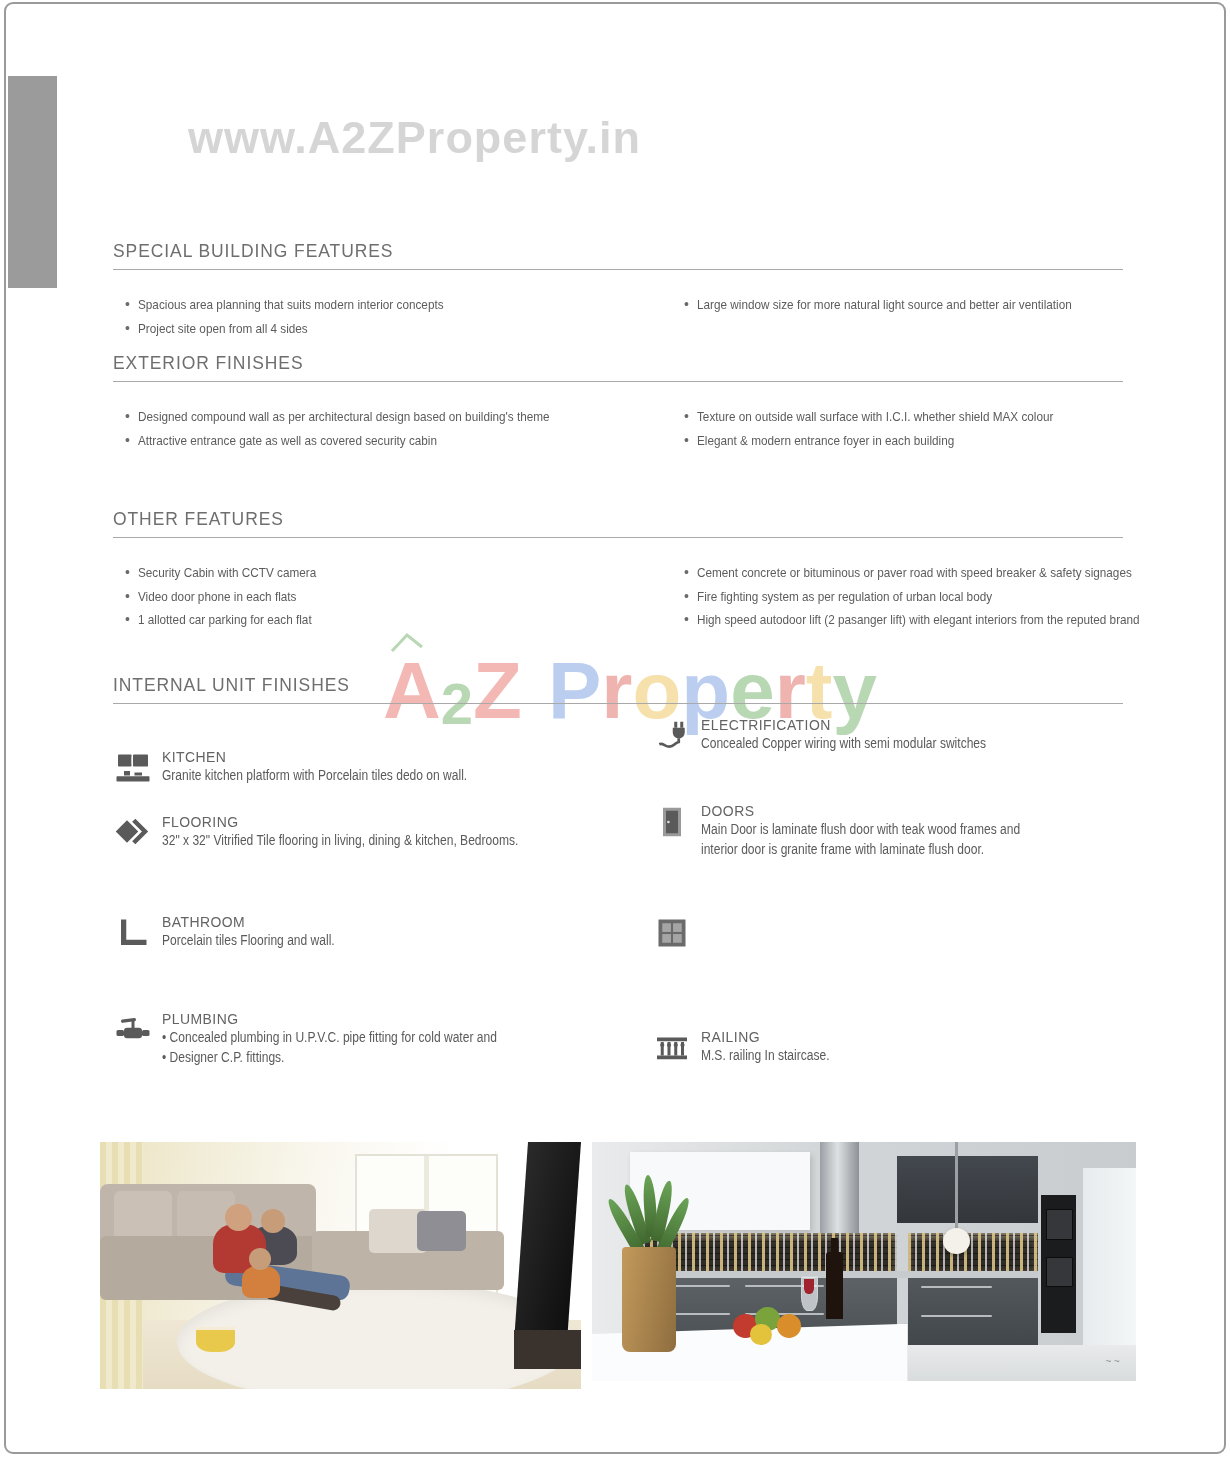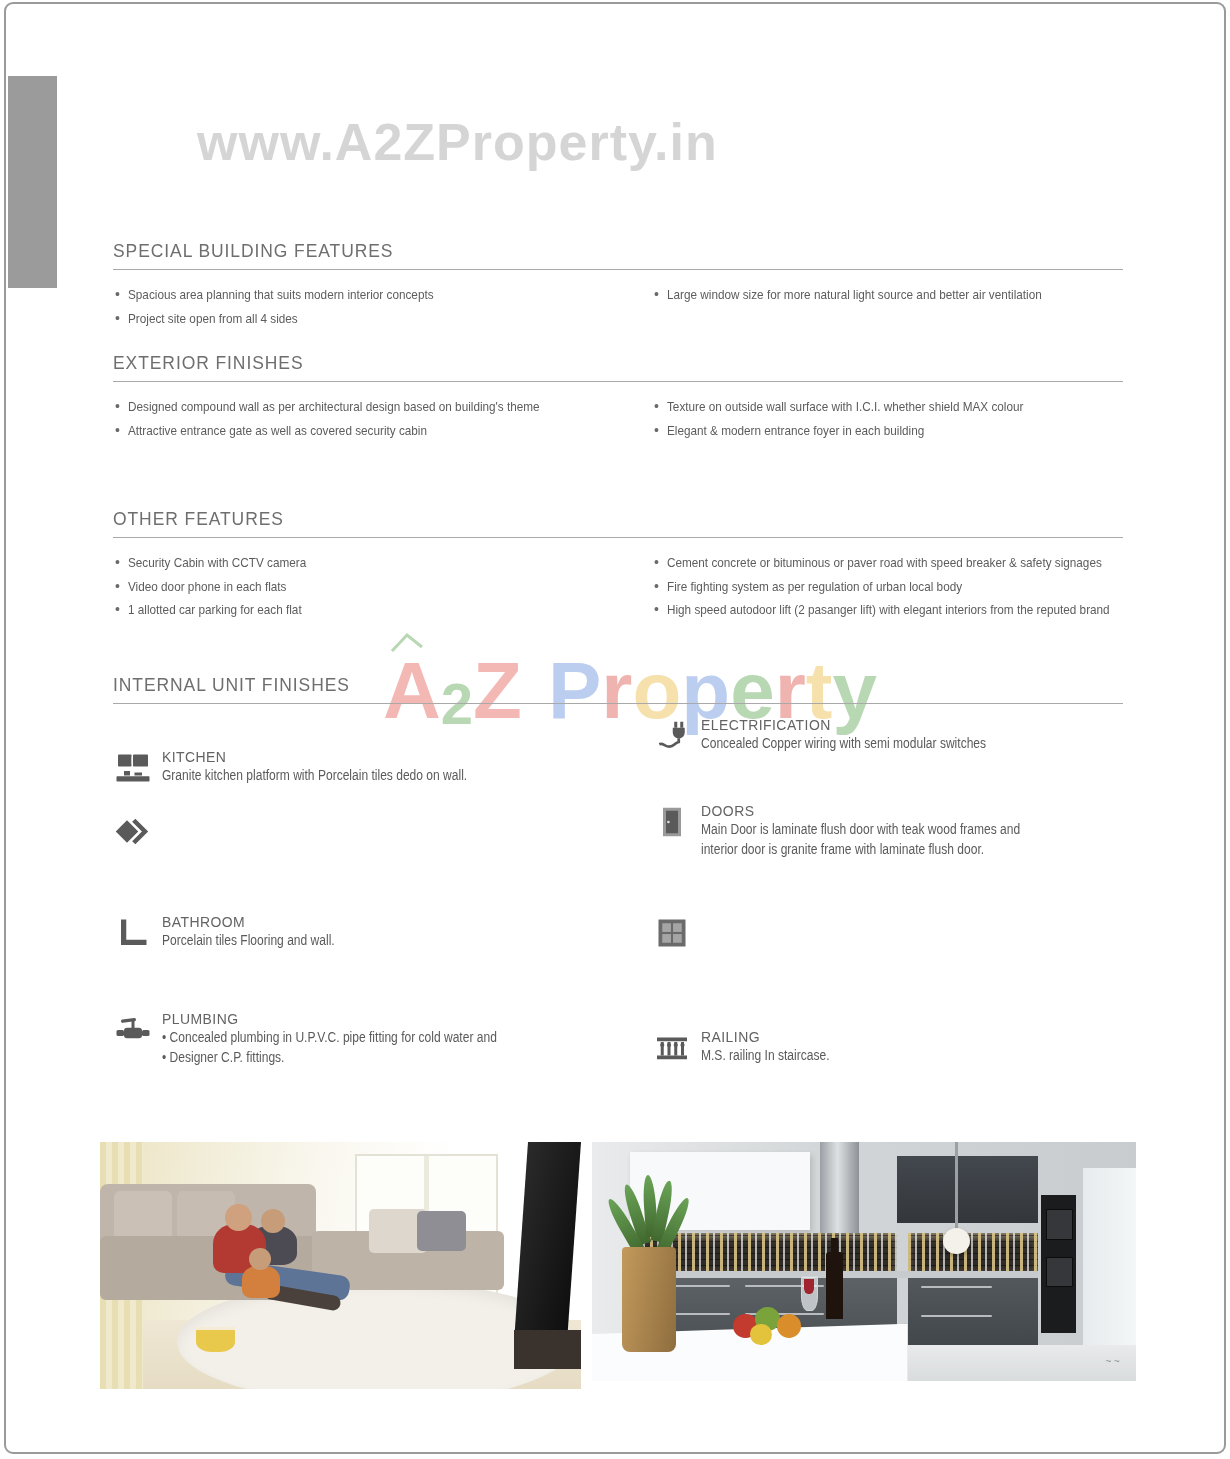--- a/index.html
+++ b/index.html
@@ -2,39 +2,39 @@
 <html><head>
 <meta charset="utf-8">
 <style>
   html,body{margin:0;padding:0;background:#ffffff;}
   .sheet{position:relative;width:1230px;height:1459px;background:#ffffff;overflow:hidden;
          font-family:"Liberation Sans",sans-serif;color:#5a5a5a;}
   .frame{position:absolute;left:4px;top:2px;right:4px;bottom:5px;border:2px solid #9a9a9a;border-radius:9px;}
   .sidebar-bar{position:absolute;left:8px;top:76px;width:49px;height:212px;background:#9b9b9b;}
 
   
-  .wm-top{position:absolute;left:197px;top:112px;font-size:52px;font-weight:700;
+  .wm-top{position:absolute;left:188px;top:112px;font-size:45px;font-weight:700;
           color:rgba(178,178,178,.55);letter-spacing:1px;white-space:nowrap;}
   .page-title{position:absolute;left:112px;top:131px;font-size:33px;font-weight:600;
               letter-spacing:10px;white-space:nowrap;}
   .wm-brand{position:absolute;left:383px;top:645px;opacity:.5;white-space:nowrap;z-index:0;}
   .wm-brand .ltr{font-size:80px;font-weight:800;display:inline-block;}
   .wm-brand .ltr.sub{font-size:58px;vertical-align:-6px;}
   .wm-brand .grp2{margin-left:26px;}
   .wm-roof{position:absolute;left:6px;top:-14px;}
 
   
   .sec{position:absolute;left:113px;width:1010px;z-index:1;}
   .sec h2{margin:0;font-size:19px;font-weight:500;color:#6e6e6e;letter-spacing:1px;
           transform:scaleX(.92);transform-origin:0 50%;white-space:nowrap;}
   .rule{height:1px;background:#a9a9a9;margin-top:7px;}
   .cols{display:flex;margin-top:13px;}
   .col-l{width:539px;flex:0 0 539px;}
   .col-r{flex:1;}
-  ul.blist{list-style:none;margin:0;padding:0;}
+  ul.blist{list-style:none;margin:10px;padding:0;}
   ul.blist li{position:relative;padding-left:15px;line-height:23.5px;font-size:13.5px;color:#5c5c5c;}
   ul.blist li::before{content:"•";position:absolute;left:2px;top:0;color:#6a6a6a;font-size:14px;}
   ul.blist .txt{display:inline-block;transform:scaleX(.87);transform-origin:0 50%;white-space:nowrap;}
 
   
   .item{position:absolute;display:flex;gap:9px;z-index:1;}
   .icn{width:40px;flex:0 0 40px;display:flex;justify-content:center;align-items:flex-start;padding-top:2px;}
   .icn svg{width:36px;height:36px;fill:#5a5a5a;}
   .ititle{font-size:15.5px;color:#636363;letter-spacing:.5px;transform:scaleX(.9);
           transform-origin:0 50%;white-space:nowrap;}
@@ -202,20 +202,24 @@
     </div>
   </div>
 
   <div class="item" style="left:113px;top:813px">
     <span class="icn">
       <svg viewBox="0 0 24 24">
           <polygon points="8,3.5 15.5,11 8,18.5 0.5,11"></polygon>
           <polyline points="12.5,3.5 20,11 12.5,18.5" fill="none" stroke="#5a5a5a" stroke-width="3"></polyline>
         </svg>
     </span>
+    <div class="itxt">
+      <div class="ititle">FLOORING</div>
+      <div class="iline">32" x 32" Vitrified Tile flooring in living, dining &amp; kitchen, Bedrooms.</div>
+    </div>
   </div>
 
   <div class="item" style="left:113px;top:913px">
     <span class="icn">
       <svg viewBox="0 0 24 24">
           <rect x="4" y="3" width="3.5" height="17"></rect>
           <rect x="4" y="16.5" width="17" height="3.5"></rect>
         </svg>
     </span>
     <div class="itxt">

